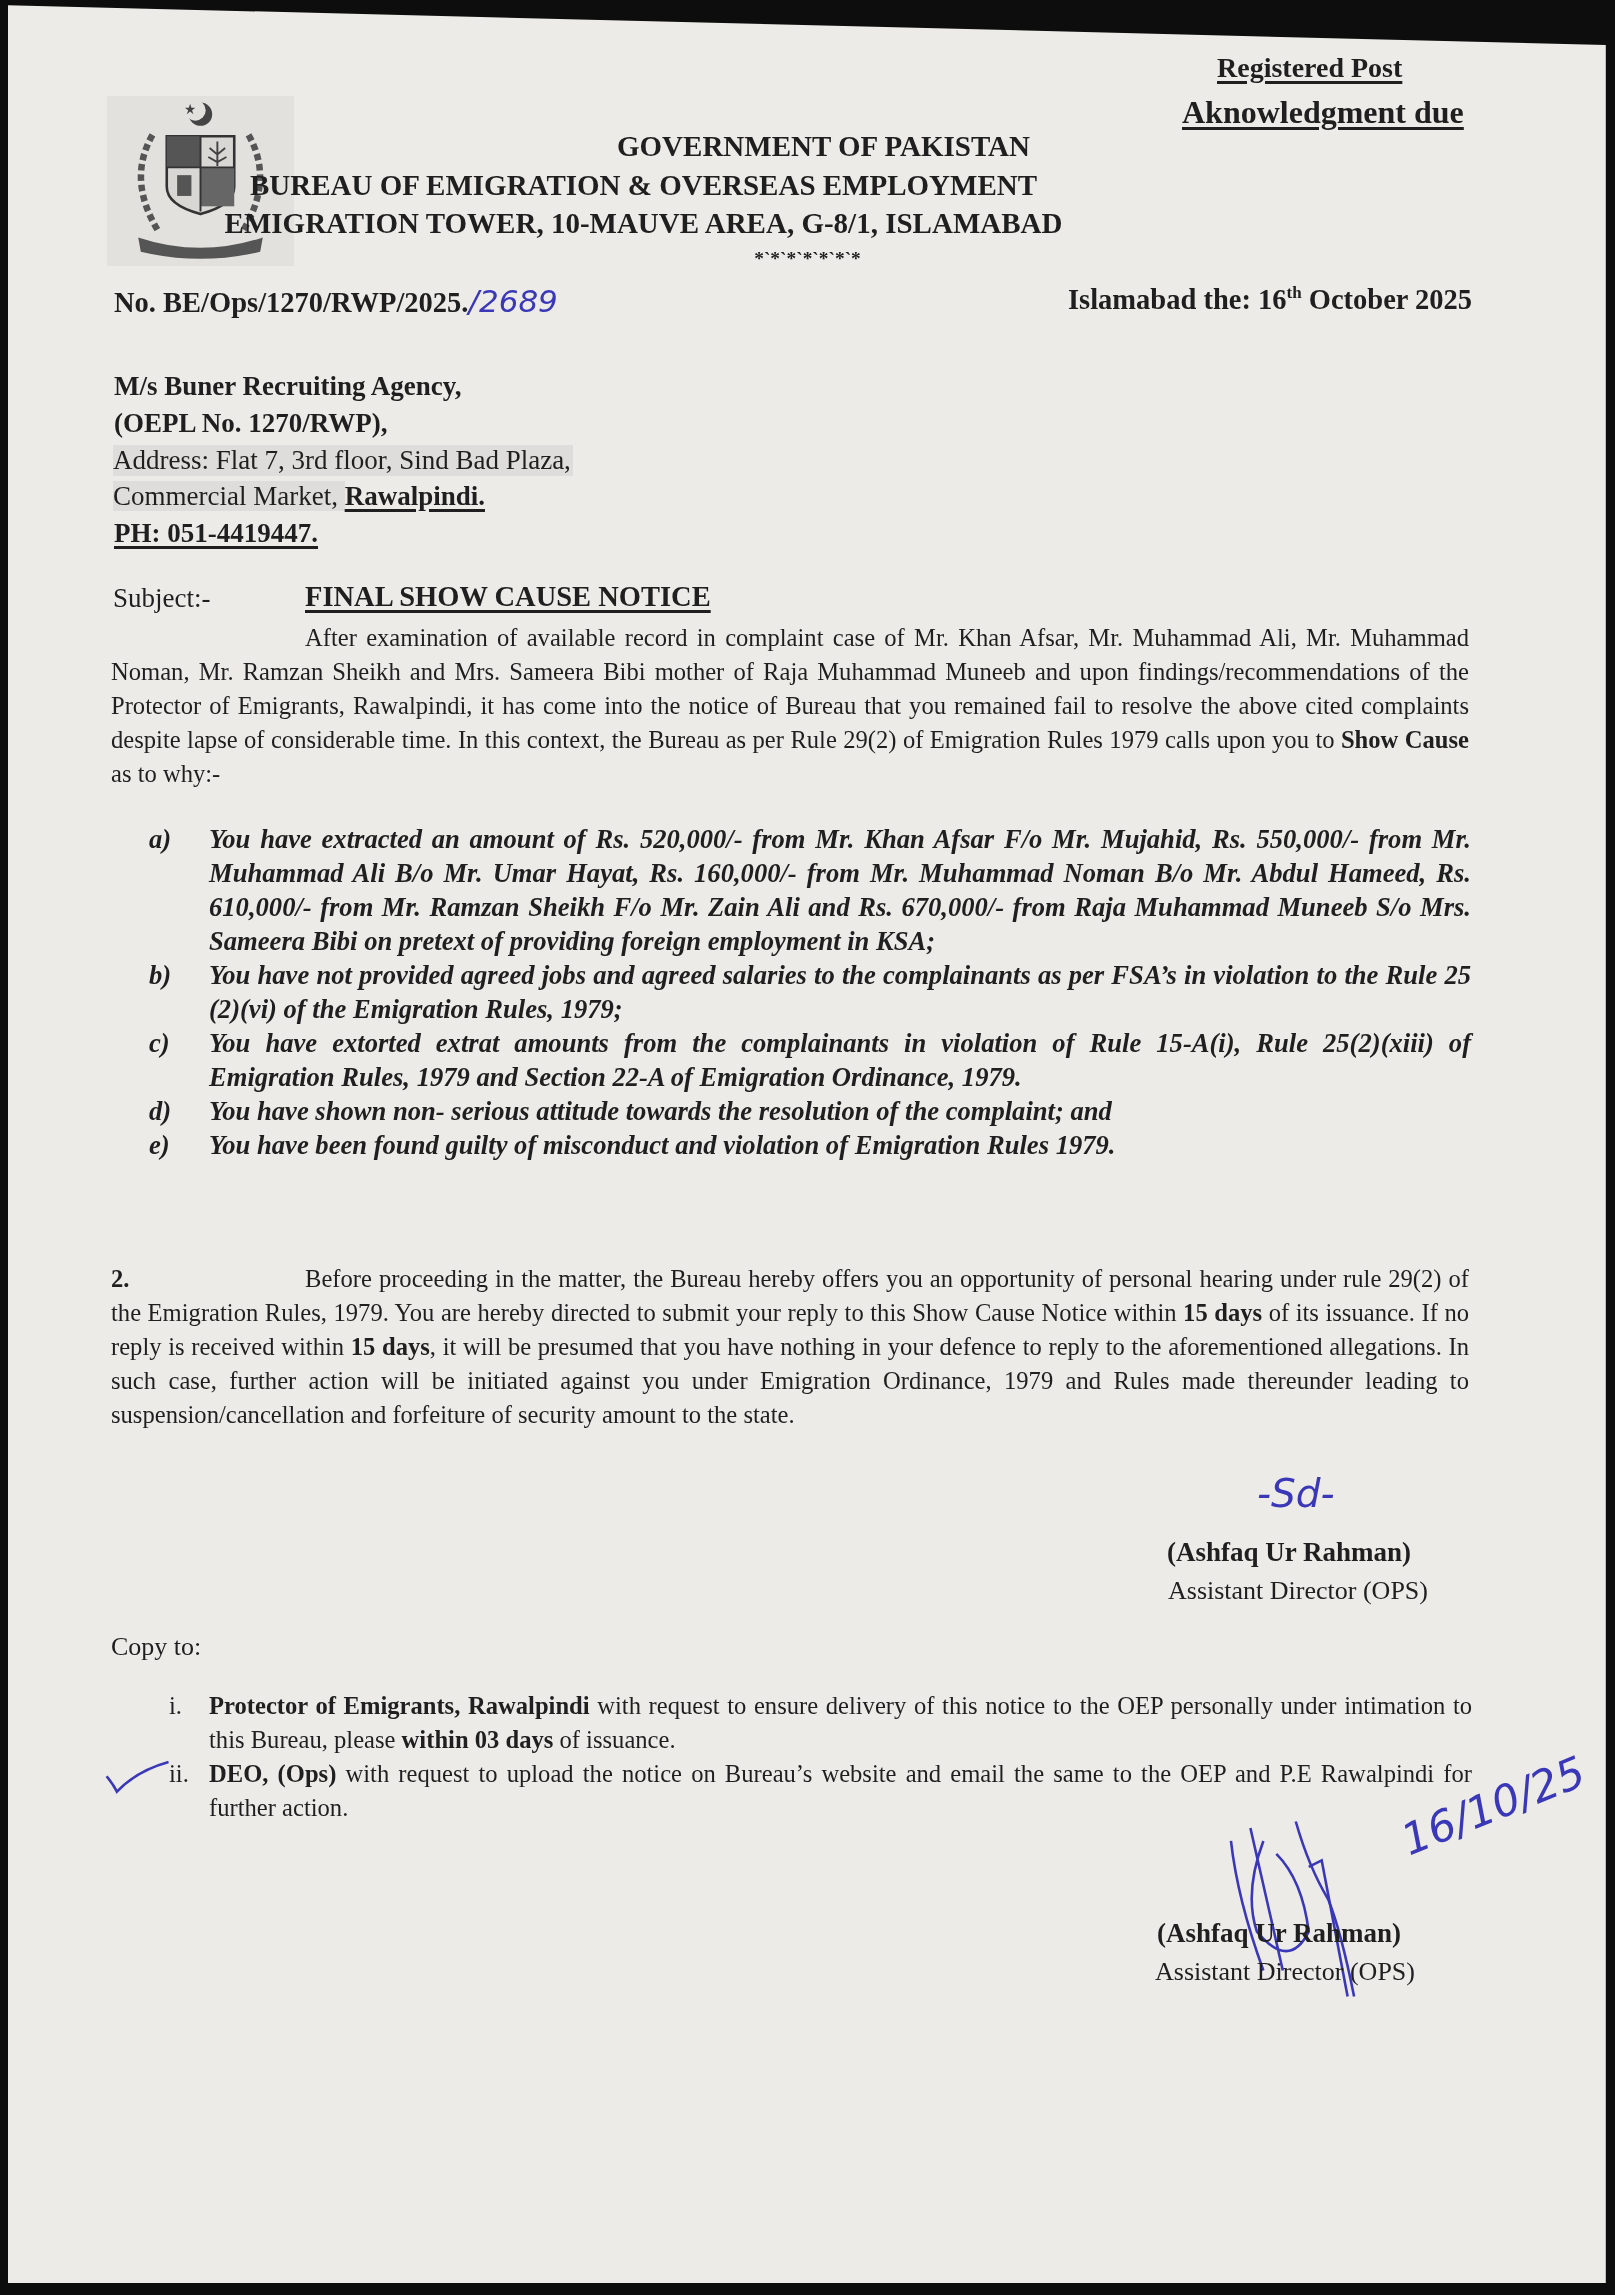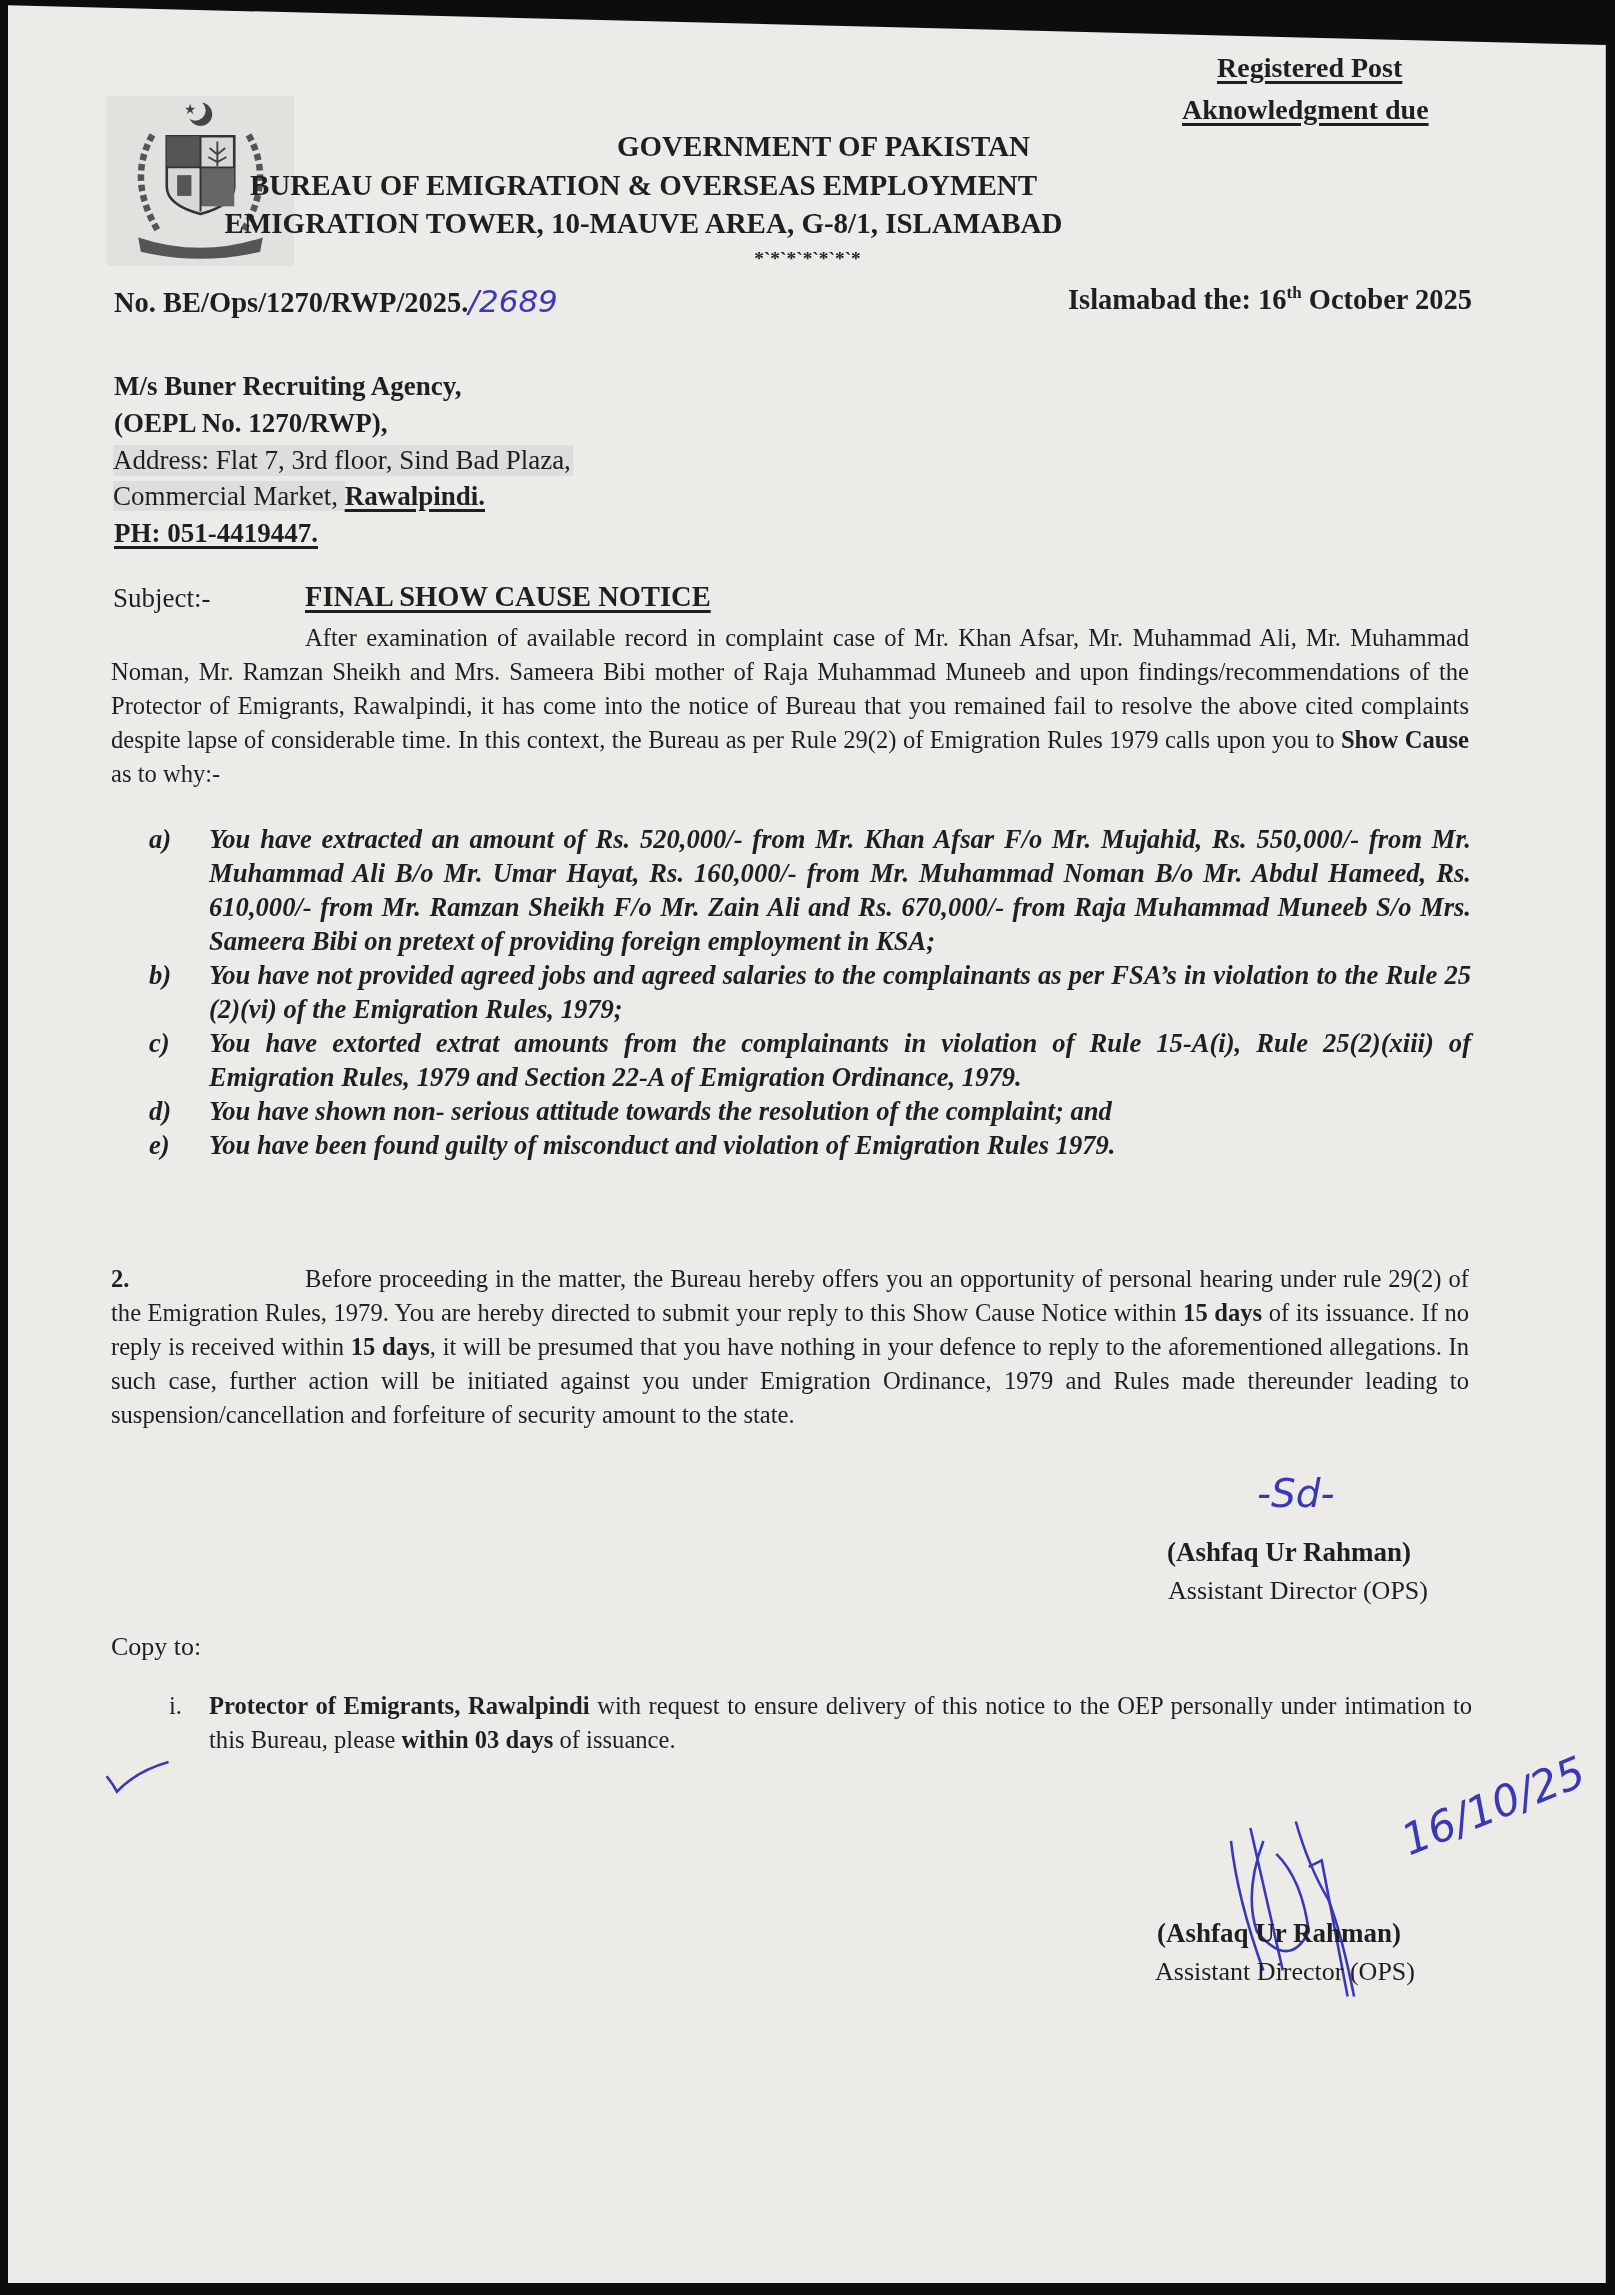--- a/index.html
+++ b/index.html
@@ -31,21 +31,21 @@
   .copy .lab { width:40px; flex:none; }
   .copy .txt { flex:1; text-align:justify; }
   .highlight { background:#dedddb; }
 </style>
 </head>
 <body>
 
 <div class="paper"></div>
 
 <div class="abs b u" style="left:1217px; top:52px; font-size:28px;">Registered Post</div>
-<div class="abs b u" style="left:1182px; top:94px; font-size:28px;">Aknowledgment due</div>
+<div class="abs b u" style="left:1182px; top:94px; font-size:32px;">Aknowledgment due</div>
 
 <div class="abs" style="left:107px; top:96px; width:187px; height:170px; background:#e2e1de;">
   <svg width="187" height="170" viewBox="0 0 288 262">
 
     <circle cx="144" cy="28" r="18" fill="#444"></circle>
     <circle cx="136" cy="22" r="16" fill="#e2e1de"></circle>
     <polygon points="128,12 130,18 136,18 131,22 133,28 128,24 123,28 125,22 120,18 126,18" fill="#444"></polygon>
 
     <path d="M92,62 L196,62 L196,140 Q196,168 144,182 Q92,168 92,140 Z" fill="#d8d7d4" stroke="#333" stroke-width="4"></path>
     <rect x="92" y="62" width="52" height="48" fill="#555"></rect>
@@ -115,20 +115,24 @@
 <div class="abs ink" style="left:1257px; top:1471px; font-size:39px; font-style:italic;">-Sd-</div>
 <div class="abs b" style="left:1167px; top:1537px; font-size:27px;">(Ashfaq Ur Rahman)</div>
 <div class="abs" style="left:1168px; top:1576px; font-size:26px;">Assistant Director (OPS)</div>
 
 <div class="abs" style="left:111px; top:1632px; font-size:26px;text-align:center;">Copy to:</div>
 <div class="copy" style="top:1689px;">
   <div class="row">
       <span class="lab">i.</span>
       <span class="txt"><b>Protector of Emigrants, Rawalpindi</b><span> with request to ensure delivery of this notice to the OEP personally under intimation to this Bureau, please </span><b>within 03 days</b><span> of issuance.</span></span>
     </div>
+  <div class="row">
+      <span class="lab">ii.</span>
+      <span class="txt"><b>DEO, (Ops)</b><span> with request to upload the notice on Bureau’s website and email the same to the OEP and P.E Rawalpindi for further action.</span></span>
+    </div>
 </div>
 
 <svg class="abs" style="left:104px; top:1758px;" width="71" height="39" viewBox="0 0 110 60">
   <path d="M4,28 Q14,40 20,52 Q50,20 100,6" stroke="#3a38b8" stroke-width="4" fill="none"></path>
 </svg>
 
 <svg class="abs" style="left:1218px; top:1802px;" width="337" height="214" viewBox="0 0 520 330">
   <path d="M20,60 Q30,150 70,260 M50,40 L100,260 M70,60 Q40,140 60,200 Q110,260 140,200 Q130,120 90,80 M120,30 Q140,100 170,150 Q190,200 210,300" stroke="#3a38b8" stroke-width="4" fill="none"></path>
   <path d="M140,100 L160,90 L200,300" stroke="#3a38b8" stroke-width="4" fill="none"></path>
 </svg>

